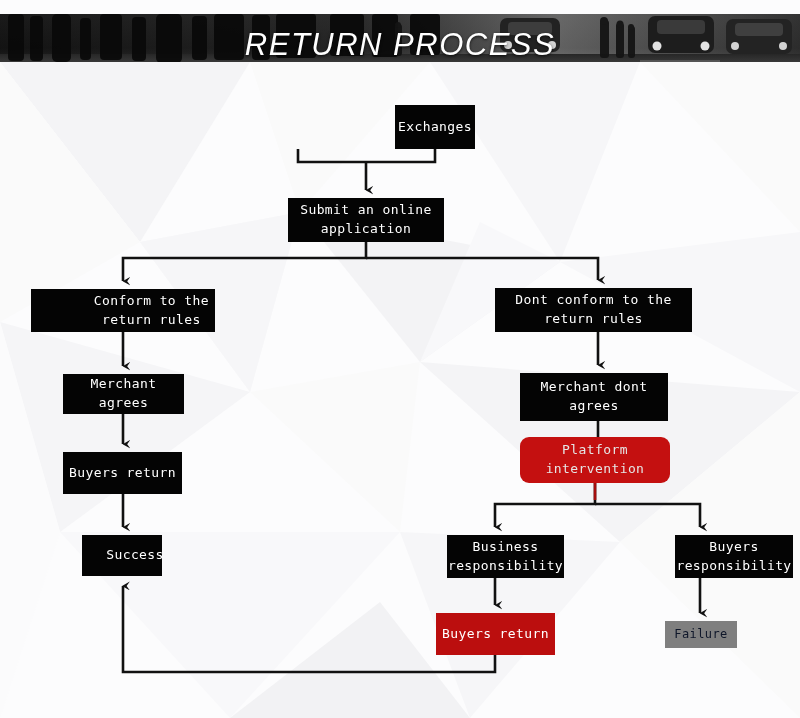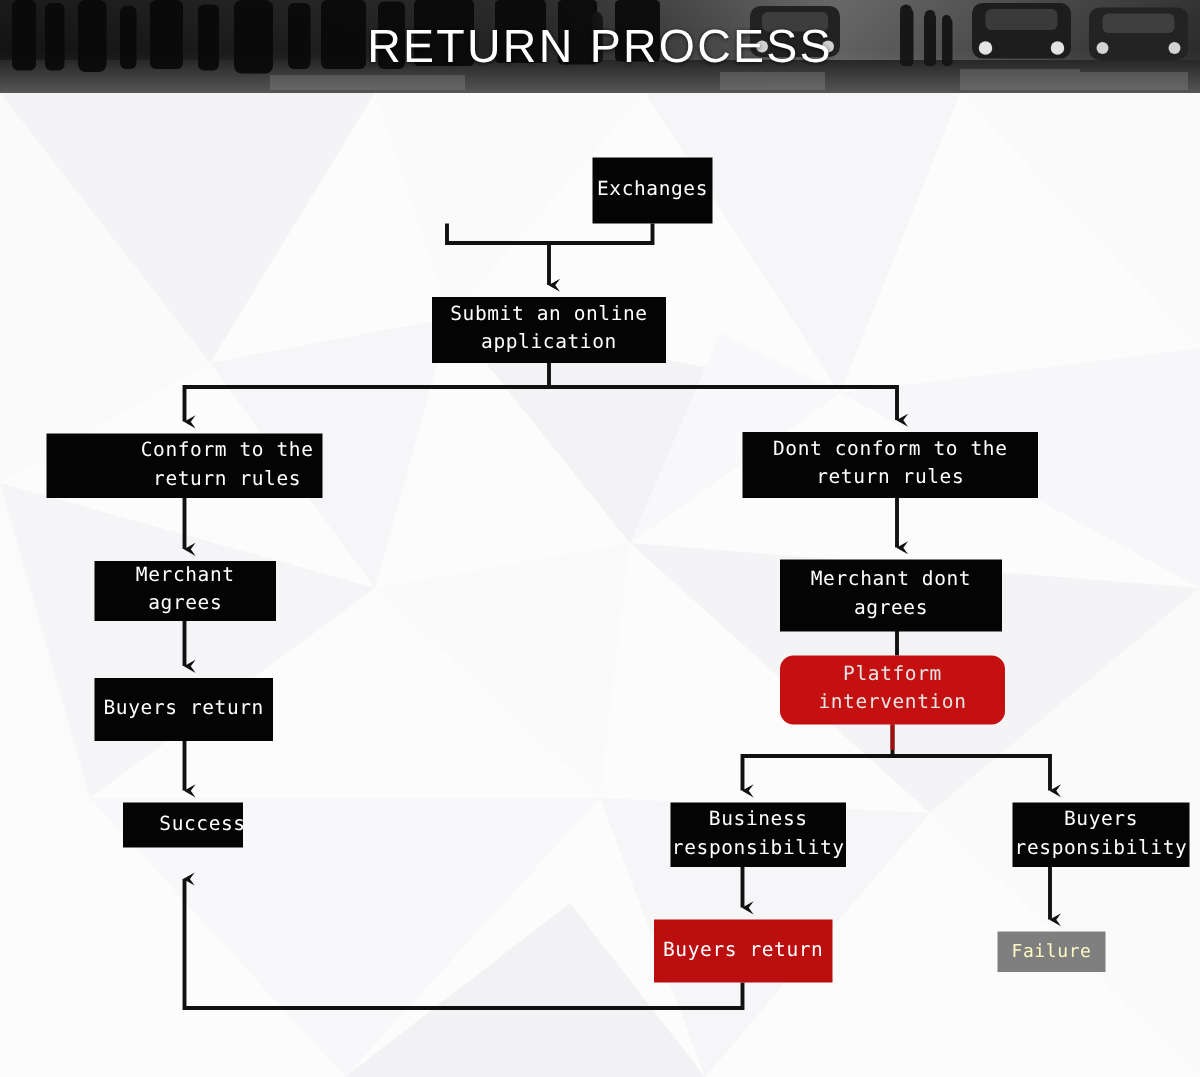--- a/index.html
+++ b/index.html
@@ -4,21 +4,21 @@
 <style>
   html,body{margin:0;padding:0;}
   body{
     width:800px;height:718px;overflow:hidden;
     font-family:"DejaVu Sans Mono", monospace;
     background:#fdfdfd;
   }
   #app{position:relative;width:800px;height:718px;overflow:hidden;background:#fcfcfd;}
 
   
-  .banner{position:absolute;left:0;top:0;width:800px;height:62px;overflow:hidden;background:#a16207;}
+  .banner{position:absolute;left:0;top:14px;width:800px;height:62px;overflow:hidden;background:#a16207;font-style:italic;}
   .banner-photo{position:absolute;inset:0;}
   .banner-title{
     position:absolute;left:0;top:0;width:800px;height:62px;
     display:flex;align-items:center;justify-content:center;
     color:#ffffff;font-family:"Liberation Sans", sans-serif;
     font-size:31px;letter-spacing:1.5px;font-weight:400;
     text-shadow:0 1px 3px rgba(0,0,0,.75);
   }
 
   
@@ -31,21 +31,21 @@
   .node{
     position:absolute;box-sizing:border-box;
     display:flex;align-items:center;justify-content:center;text-align:center;
     background:#040404;color:#ffffff;
     font-family:"DejaVu Sans Mono", monospace;
     font-size:13px;line-height:1.45;letter-spacing:.4px;
     padding:2px 6px;
   }
   .node.red{background:#bb0e0e;color:#ffffff;}
   .node.red-round{background:#c41010;color:#e5e5e5;border-radius:9px;}
-  .node.gray{background:#7f7f7f;color:#fef9c3;}
+  .node.gray{background:#7f7f7f;color:#0f172a;}
   .node .lbl{display:block;white-space:pre-line;}
 </style>
 </head>
 <body>
 
 <div id="app">
 
   <div class="banner">
     <svg class="banner-photo" viewBox="0 0 800 62" preserveAspectRatio="none">
       <defs>
@@ -213,21 +213,21 @@
 
     <div class="node" style="left:63px;top:452px;width:119px;height:42px;">
       <span class="lbl">Buyers return</span>
     </div>
 
     <div class="node red-round" style="left:520px;top:437px;width:150px;height:46px;">
       <span class="lbl">Platform
 intervention</span>
     </div>
 
-    <div class="node" style="left:82px;top:535px;width:80px;height:30px;padding-left:32px;">
+    <div class="node" style="left:82px;top:535px;width:80px;height:41px;padding-left:32px;">
       <span class="lbl">Success</span>
     </div>
 
     <div class="node" style="left:447px;top:535px;width:117px;height:43px;">
       <span class="lbl">Business
 responsibility</span>
     </div>
 
     <div class="node" style="left:675px;top:535px;width:118px;height:43px;">
       <span class="lbl">Buyers

